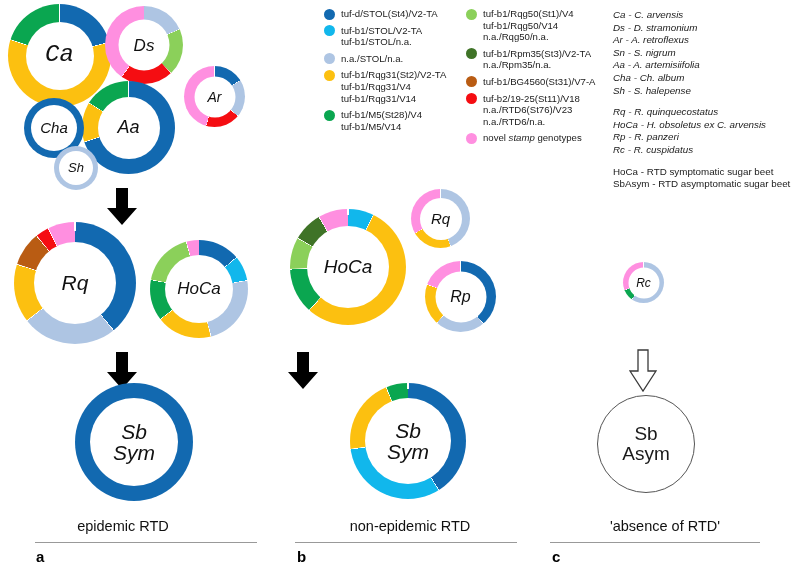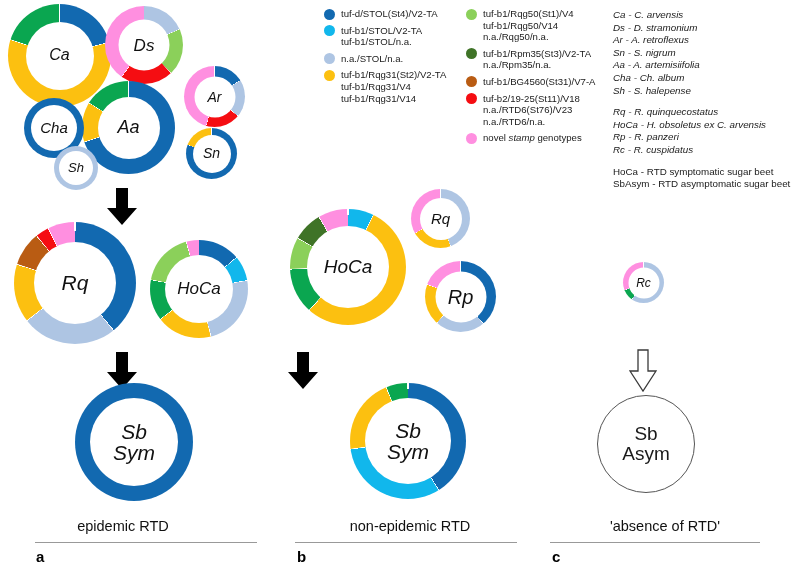--- a/index.html
+++ b/index.html
@@ -55,21 +55,21 @@
     position:absolute;font-size:15px;font-weight:bold;color:#000;
   }
 </style>
 </head>
 <body>
 
 <div class="fig">
 
   <div class="donut" style="left: 8px; top: 4px; width: 103px; height: 103px; background: conic-gradient(rgb(255, 255, 255) 0deg, rgb(255, 255, 255) 0.55deg, rgb(18, 105, 176) 0.55deg, rgb(18, 105, 176) 74.45deg, rgb(255, 255, 255) 74.45deg, rgb(255, 255, 255) 75deg, rgb(252, 192, 16) 75.55deg, rgb(252, 192, 16) 287.45deg, rgb(255, 255, 255) 287.45deg, rgb(255, 255, 255) 288deg, rgb(10, 166, 80) 288.55deg, rgb(10, 166, 80) 359.45deg, rgb(255, 255, 255) 359.45deg, rgb(255, 255, 255) 360deg);">
     <div class="hole" style="width:68px;height:68px;">
-      <span class="lbl" style="font-size:16px;">Ca</span>
+      <span class="lbl" style="font-size:24px;font-family:Liberation Mono, monospace;">Ca</span>
     </div>
   </div>
 
   <div class="donut" style="left: 105px; top: 6px; width: 78px; height: 78px; background: conic-gradient(rgb(255, 255, 255) 0deg, rgb(255, 255, 255) 0.55deg, rgb(174, 197, 227) 0.55deg, rgb(174, 197, 227) 65.45deg, rgb(255, 255, 255) 65.45deg, rgb(255, 255, 255) 66deg, rgb(139, 208, 90) 66.55deg, rgb(139, 208, 90) 135.45deg, rgb(255, 255, 255) 135.45deg, rgb(255, 255, 255) 136deg, rgb(245, 13, 18) 136.55deg, rgb(245, 13, 18) 214.45deg, rgb(255, 255, 255) 214.45deg, rgb(255, 255, 255) 215deg, rgb(255, 143, 224) 215.55deg, rgb(255, 143, 224) 359.45deg, rgb(255, 255, 255) 359.45deg, rgb(255, 255, 255) 360deg);">
     <div class="hole" style="width:51px;height:51px;">
       <span class="lbl" style="font-size:17px;">Ds</span>
     </div>
   </div>
 
   <div class="donut" style="left: 184px; top: 66px; width: 61px; height: 61px; background: conic-gradient(rgb(255, 255, 255) 0deg, rgb(255, 255, 255) 0.55deg, rgb(18, 105, 176) 0.55deg, rgb(18, 105, 176) 57.45deg, rgb(255, 255, 255) 57.45deg, rgb(255, 255, 255) 58deg, rgb(174, 197, 227) 58.55deg, rgb(174, 197, 227) 129.45deg, rgb(255, 255, 255) 129.45deg, rgb(255, 255, 255) 130deg, rgb(245, 13, 18) 130.55deg, rgb(245, 13, 18) 195.45deg, rgb(255, 255, 255) 195.45deg, rgb(255, 255, 255) 196deg, rgb(255, 143, 224) 196.55deg, rgb(255, 143, 224) 359.45deg, rgb(255, 255, 255) 359.45deg, rgb(255, 255, 255) 360deg);">
@@ -83,25 +83,20 @@
       <span class="lbl" style="font-size:18px;">Aa</span>
     </div>
   </div>
 
   <div class="donut" style="left: 24px; top: 98px; width: 60px; height: 60px; background: conic-gradient(rgb(18, 105, 176) 0deg, rgb(18, 105, 176) 360deg);">
     <div class="hole" style="width:46px;height:46px;">
       <span class="lbl" style="font-size:15px;">Cha</span>
     </div>
   </div>
 
-  <div class="donut" style="left: 186px; top: 128px; width: 51px; height: 51px; background: conic-gradient(rgb(255, 255, 255) 0deg, rgb(255, 255, 255) 0.55deg, rgb(18, 105, 176) 0.55deg, rgb(18, 105, 176) 289.45deg, rgb(255, 255, 255) 289.45deg, rgb(255, 255, 255) 290deg, rgb(252, 192, 16) 290.55deg, rgb(252, 192, 16) 359.45deg, rgb(255, 255, 255) 359.45deg, rgb(255, 255, 255) 360deg);">
-    <div class="hole" style="width:38px;height:38px;">
-      <span class="lbl" style="font-size:14px;">Sn</span>
-    </div>
-  </div>
 
   <div class="donut" style="left: 54px; top: 146px; width: 44px; height: 44px; background: conic-gradient(rgb(174, 197, 227) 0deg, rgb(174, 197, 227) 360deg);">
     <div class="hole" style="width:34px;height:34px;">
       <span class="lbl" style="font-size:13px;">Sh</span>
     </div>
   </div>
 
   <div class="arrow-solid" style="left:105px;top:188px;width:34px;height:38px;">
     <svg width="34" height="38" viewBox="0 0 34 38">
       <polygon points="11,0 23,0 23,20 32,20 17,37 2,20 11,20" fill="#000"></polygon>
@@ -139,21 +134,21 @@
   </div>
 
   <div class="donut" style="left: 411px; top: 189px; width: 59px; height: 59px; background: conic-gradient(rgb(255, 255, 255) 0deg, rgb(255, 255, 255) 0.55deg, rgb(174, 197, 227) 0.55deg, rgb(174, 197, 227) 159.45deg, rgb(255, 255, 255) 159.45deg, rgb(255, 255, 255) 160deg, rgb(252, 192, 16) 160.55deg, rgb(252, 192, 16) 239.45deg, rgb(255, 255, 255) 239.45deg, rgb(255, 255, 255) 240deg, rgb(255, 143, 224) 240.55deg, rgb(255, 143, 224) 359.45deg, rgb(255, 255, 255) 359.45deg, rgb(255, 255, 255) 360deg);">
     <div class="hole" style="width:42px;height:42px;">
       <span class="lbl" style="font-size:15px;">Rq</span>
     </div>
   </div>
 
   <div class="donut" style="left: 425px; top: 261px; width: 71px; height: 71px; background: conic-gradient(rgb(255, 255, 255) 0deg, rgb(255, 255, 255) 0.55deg, rgb(18, 105, 176) 0.55deg, rgb(18, 105, 176) 139.45deg, rgb(255, 255, 255) 139.45deg, rgb(255, 255, 255) 140deg, rgb(174, 197, 227) 140.55deg, rgb(174, 197, 227) 221.45deg, rgb(255, 255, 255) 221.45deg, rgb(255, 255, 255) 222deg, rgb(252, 192, 16) 222.55deg, rgb(252, 192, 16) 289.45deg, rgb(255, 255, 255) 289.45deg, rgb(255, 255, 255) 290deg, rgb(255, 143, 224) 290.55deg, rgb(255, 143, 224) 359.45deg, rgb(255, 255, 255) 359.45deg, rgb(255, 255, 255) 360deg);">
     <div class="hole" style="width:51px;height:51px;">
-      <span class="lbl" style="font-size:20px;">Rp</span>
+      <span class="lbl" style="font-size:16px;">Rp</span>
     </div>
   </div>
 
   <div class="arrow-solid" style="left:286px;top:352px;width:34px;height:38px;">
     <svg width="34" height="38" viewBox="0 0 34 38">
       <polygon points="11,0 23,0 23,20 32,20 17,37 2,20 11,20" fill="#000"></polygon>
     </svg>
   </div>
 
   <div class="donut" style="left: 350px; top: 383px; width: 116px; height: 116px; background: conic-gradient(rgb(255, 255, 255) 0deg, rgb(255, 255, 255) 0.55deg, rgb(18, 105, 176) 0.55deg, rgb(18, 105, 176) 147.45deg, rgb(255, 255, 255) 147.45deg, rgb(255, 255, 255) 148deg, rgb(17, 183, 236) 148.55deg, rgb(17, 183, 236) 261.45deg, rgb(255, 255, 255) 261.45deg, rgb(255, 255, 255) 262deg, rgb(252, 192, 16) 262.55deg, rgb(252, 192, 16) 337.45deg, rgb(255, 255, 255) 337.45deg, rgb(255, 255, 255) 338deg, rgb(10, 166, 80) 338.55deg, rgb(10, 166, 80) 359.45deg, rgb(255, 255, 255) 359.45deg, rgb(255, 255, 255) 360deg);">
@@ -190,20 +185,25 @@
     </div>
     <div class="leg-item">
       <span class="swatch" style="background: rgb(174, 197, 227);"></span>
       <span class="leg-lines">n.a./STOL/n.a.</span>
     </div>
     <div class="leg-item">
       <span class="swatch" style="background: rgb(252, 192, 16);"></span>
       <span class="leg-lines">tuf-b1/Rqg31(St2)/V2-TA
 tuf-b1/Rqg31/V4
 tuf-b1/Rqg31/V14</span>
+    </div>
+    <div class="leg-item">
+      <span class="swatch" style="background: rgb(10, 166, 80);"></span>
+      <span class="leg-lines">tuf-b1/M5(St28)/V4
+tuf-b1/M5/V14</span>
     </div>
   </div>
 
   <div class="legend" style="left:466px;top:8px;width:145px;">
     <div class="leg-item">
       <span class="swatch" style="background: rgb(139, 208, 90);"></span>
       <span class="leg-lines">tuf-b1/Rqg50(St1)/V4
 tuf-b1/Rqg50/V14
 n.a./Rqg50/n.a.</span>
     </div>

